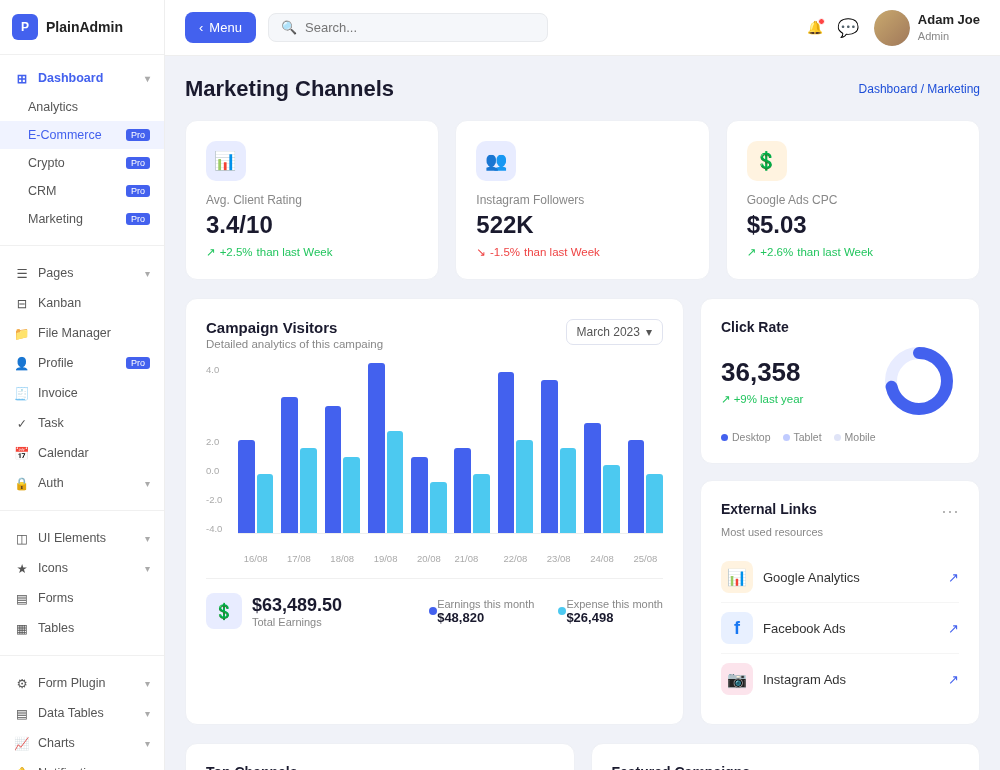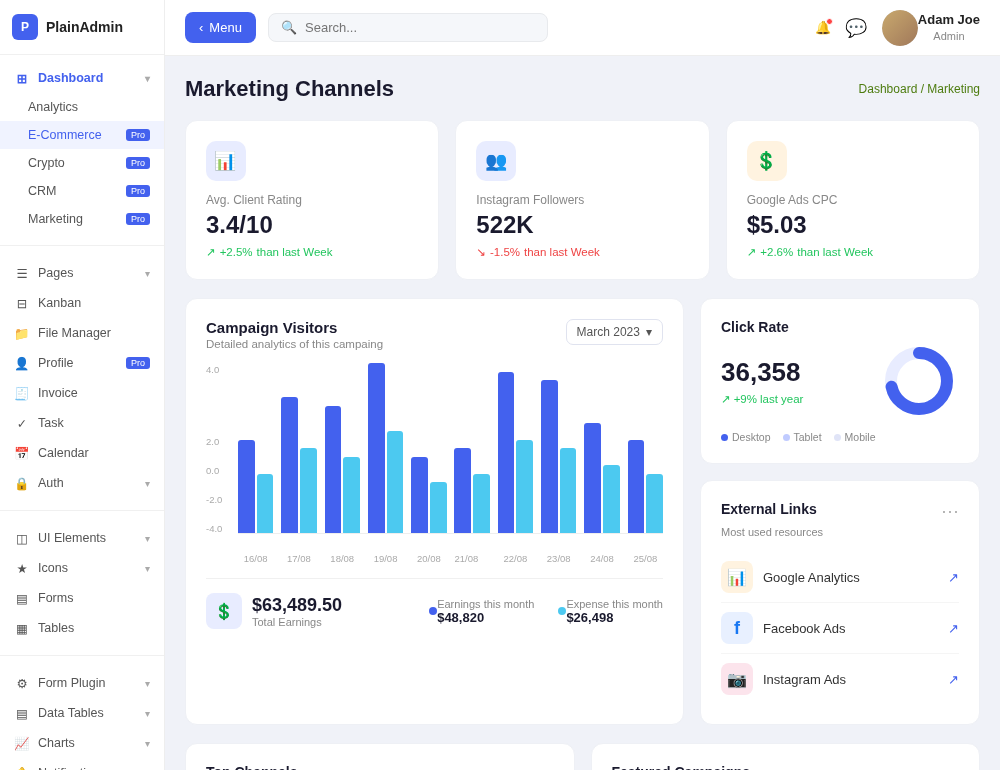--- a/index.html
+++ b/index.html
@@ -21,33 +21,33 @@
 
     
     .main { flex: 1; display: flex; flex-direction: column; overflow: hidden; }
     .topbar { background: #fff; display: flex; align-items: center; gap: 12px; padding: 10px 20px; border-bottom: 1px solid #eee; height: 56px; flex-shrink: 0; }
     .menu-btn { background: #4361ee; color: #fff; border: none; padding: 8px 14px; border-radius: 8px; cursor: pointer; font-size: 13px; display: flex; align-items: center; gap: 6px; font-weight: 500; }
     .search-bar { display: flex; align-items: center; background: #f5f7fa; border: 1px solid #e8eaed; border-radius: 8px; padding: 6px 12px; gap: 8px; flex: 1; max-width: 280px; }
     .search-bar input { border: none; background: transparent; outline: none; font-size: 13px; color: #555; width: 100%; }
     .topbar-right { margin-left: auto; display: flex; align-items: center; gap: 14px; }
     .notif-icon { position: relative; cursor: pointer; }
     .notif-dot { position: absolute; top: -2px; right: -2px; width: 7px; height: 7px; background: #f44; border-radius: 50%; border: 1px solid #fff; }
-    .avatar-wrap { display: flex; align-items: center; cursor: pointer; text-align: center; }
+    .avatar-wrap { display: flex; align-items: center; gap: 8px; cursor: pointer; }
     .avatar { width: 36px; height: 36px; border-radius: 50%; background: #ddd; overflow: hidden; display: flex; align-items: center; justify-content: center; }
     .avatar-img { width: 100%; height: 100%; background: linear-gradient(135deg, #c9a96e, #a0785a); border-radius: 50%; }
     .user-info { line-height: 1.3; }
     .user-name { font-weight: 600; font-size: 13px; color: #222; }
     .user-role { font-size: 11px; color: #888; }
 
     
     .content { flex: 1; overflow-y: auto; padding: 20px; background: #f0f2f8; }
     .page-header { display: flex; justify-content: space-between; align-items: center; margin-bottom: 18px; }
     .page-title { font-size: 22px; font-weight: 700; color: #1a1a2e; }
     .breadcrumb { font-size: 12px; color: #888; }
-    .breadcrumb span { color: #4d7c0f; }
+    .breadcrumb span { color: #1d4ed8; }
 
     
     .stats-row { display: grid; grid-template-columns: 1fr 1fr 1fr; gap: 16px; margin-bottom: 18px; }
     .stat-card { background: #fff; border-radius: 12px; padding: 20px; border: 1px solid #eef0f5; }
     .stat-icon { width: 40px; height: 40px; border-radius: 10px; display: flex; align-items: center; justify-content: center; margin-bottom: 12px; font-size: 18px; }
     .stat-icon.blue { background: #e8ecff; color: #4361ee; }
     .stat-icon.orange { background: #fff3e0; color: #f97316; }
     .stat-label { font-size: 12px; color: #888; margin-bottom: 4px; }
     .stat-value { font-size: 24px; font-weight: 700; color: #1a1a2e; margin-bottom: 6px; }
     .stat-change { font-size: 11.5px; display: flex; align-items: center; gap: 4px; }

